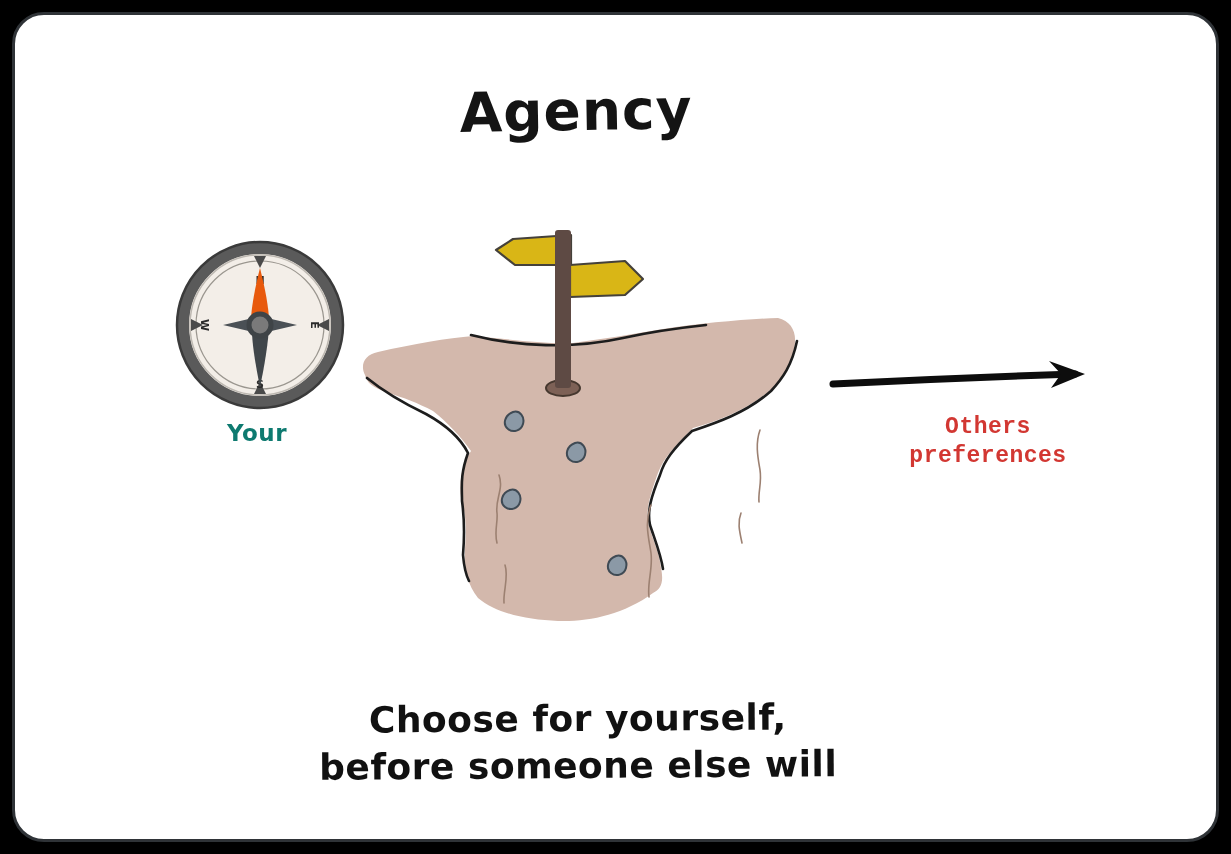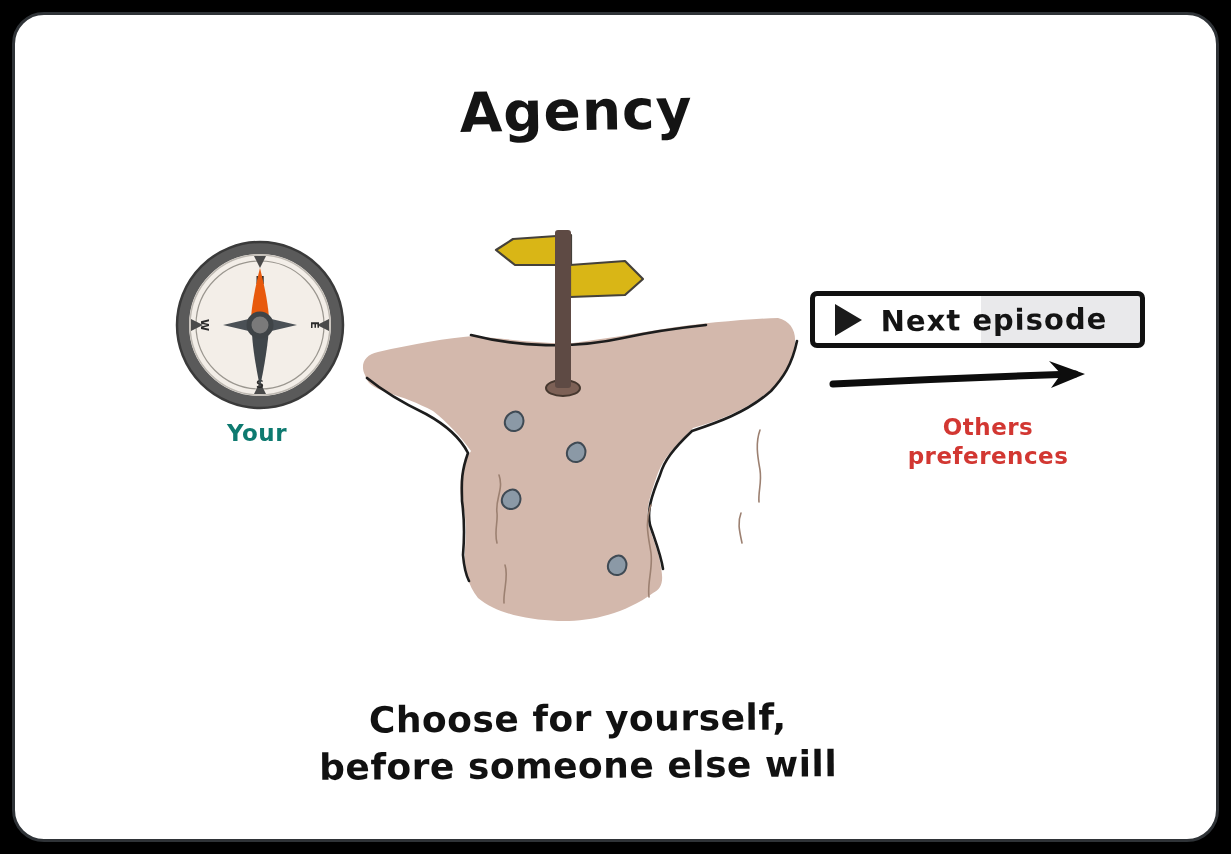--- a/index.html
+++ b/index.html
@@ -18,21 +18,21 @@
   .next-btn{left:795px;top:276px;width:335px;height:57px;box-sizing:border-box;
         border:5px solid #111;border-radius:7px;
         background:linear-gradient(90deg,#ffffff 0 51%,#e9e9eb 51% 100%);
         display:flex;align-items:center;cursor:pointer;}
   .play{margin-left:20px;width:27px;height:32px;flex:0 0 auto;display:block;}
   .next-label{flex:1;text-align:center;font-size:29px;font-weight:600;color:#141414;
         letter-spacing:1px;transform:rotate(-0.6deg);padding-right:14px;white-space:nowrap;}
   .arrow-wrap{left:808px;top:342px;width:300px;height:44px;}
   .others{left:973px;top:398px;transform:translateX(-50%);text-align:center;
         color:#d23732;font-size:23px;font-weight:700;line-height:29px;
-        letter-spacing:0.5px;white-space:nowrap;transform-origin:center;}
+        letter-spacing:0.5px;white-space:nowrap;transform-origin:center;font-family:Liberation Mono, monospace;}
   .caption{left:563px;top:680px;transform:translateX(-50%) rotate(-0.4deg);text-align:center;
         color:#111;font-size:36px;font-weight:700;line-height:47px;letter-spacing:0.5px;
         white-space:nowrap;}
   .cardinal{font-size:11px;font-weight:700;fill:#2b2b2b;font-family:"DejaVu Sans",sans-serif;}
 </style>
 </head>
 <body>
 
 <div class="card">
 
@@ -89,26 +89,20 @@
       <path transform="translate(258,341)" d="M0,-10 C7,-12 12,-5 10,2 C8,9 0,11 -5,7 C-11,2 -8,-7 0,-10 Z"></path>
     </g>
     <g>
       <polygon points="138,25 155,14 213,10 213,40 157,40" fill="#d9b616" stroke="#45413a" stroke-width="2.2" stroke-linejoin="round"></polygon>
       <polygon points="212,40 267,36 285,54 267,70 212,72" fill="#d9b616" stroke="#45413a" stroke-width="2.2" stroke-linejoin="round"></polygon>
       <ellipse cx="205" cy="163" rx="17" ry="8" fill="#7d6156" stroke="#46382f" stroke-width="2"></ellipse>
       <rect x="197" y="5" width="16" height="158" rx="3" fill="#5e4a44"></rect>
     </g>
   </svg>
 
-  <div class="abs next-btn">
-    <svg class="play" viewBox="0 0 27 32">
-      <polygon points="0,0 27,16 0,32" fill="#1a1a1a"></polygon>
-    </svg>
-    <div class="next-label">Next episode</div>
-  </div>
 
   <svg class="abs arrow-wrap" viewBox="0 0 300 44">
     <path d="M10,27 Q130,21 252,17" fill="none" stroke="#0d0d0d" stroke-width="7" stroke-linecap="round"></path>
     <path d="M226,4 L262,17 L228,31 L238,17 Z" fill="#0d0d0d"></path>
   </svg>
 
   <div class="abs others">
     <div>Others</div>
     <div>preferences</div>
   </div>

